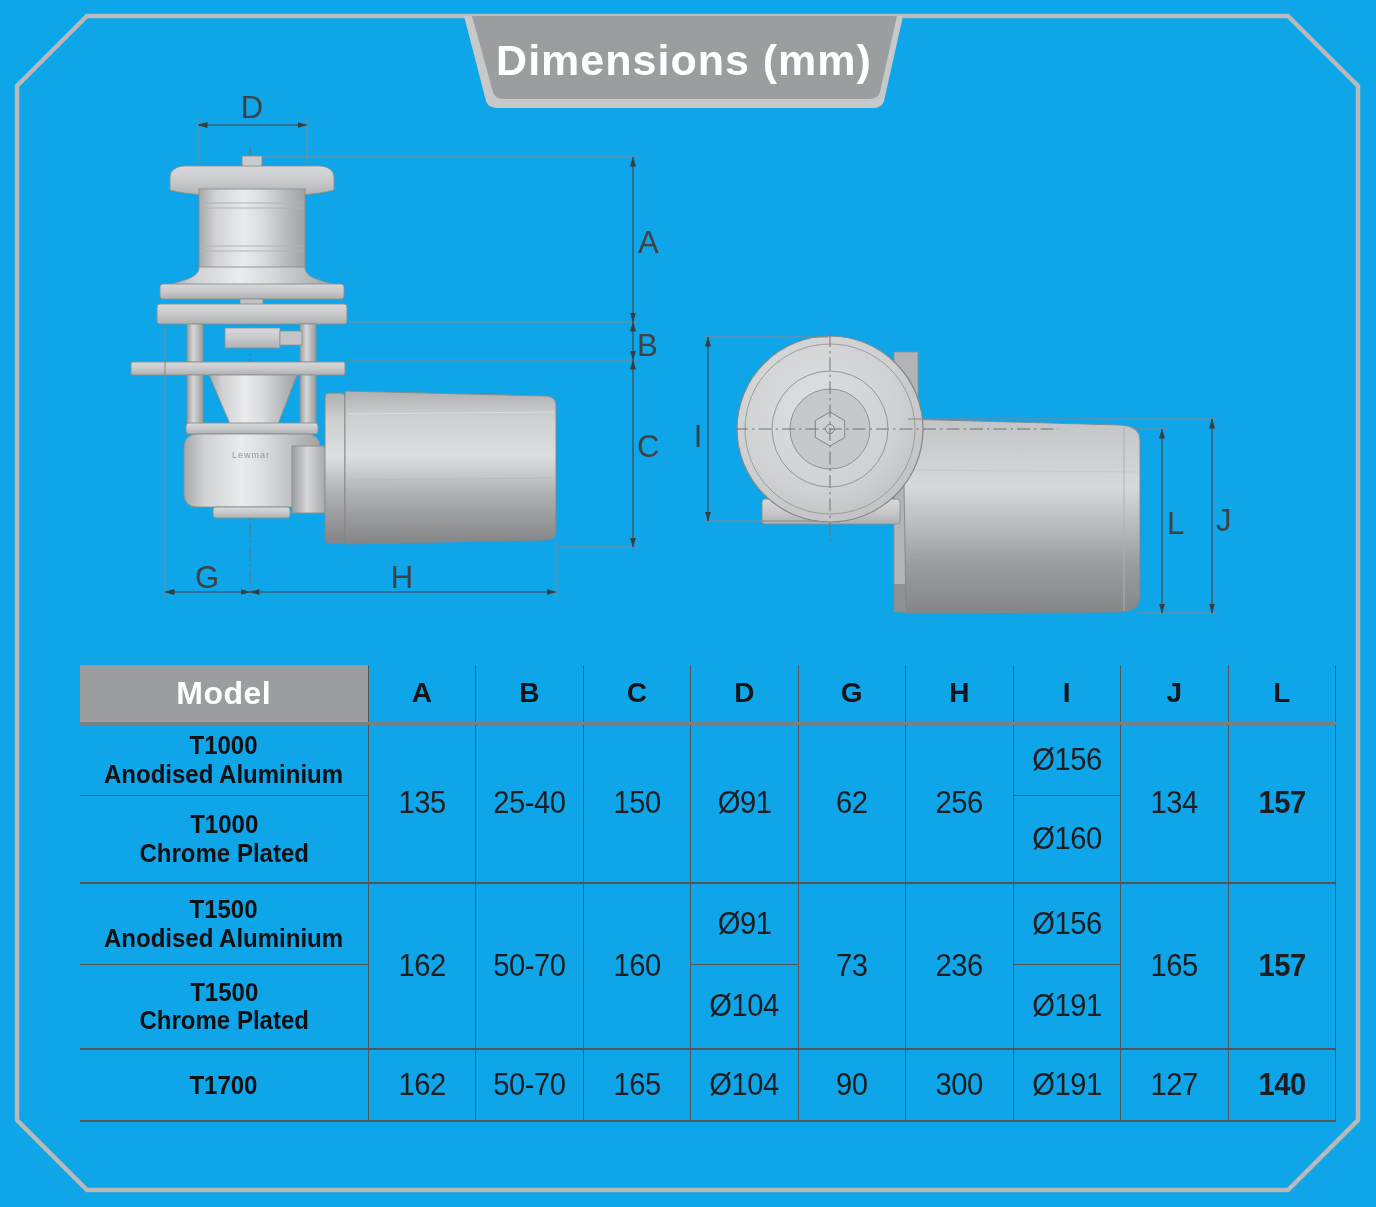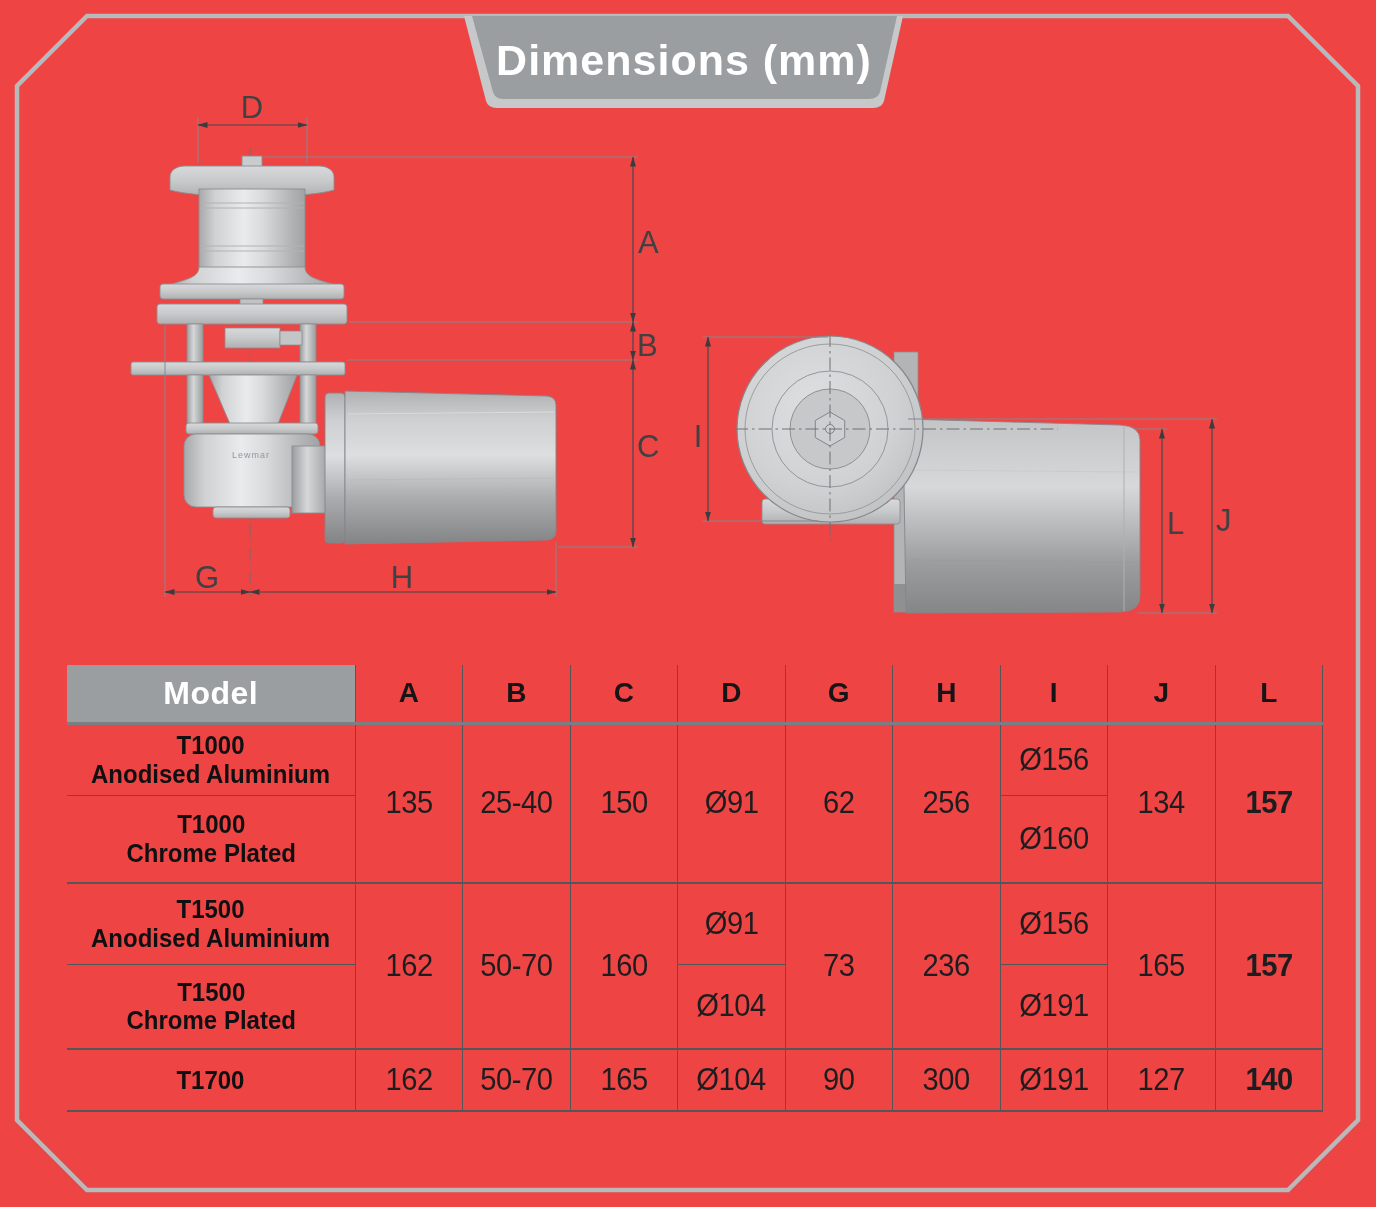--- a/index.html
+++ b/index.html
@@ -1,33 +1,33 @@
 <!DOCTYPE html>
 <html><head>
 <meta charset="utf-8">
 <style>
   html,body { margin:0; padding:0; background:#ffffff; }
   #canvas {
     position:relative; width:1376px; height:1207px;
-    background:#ef4444; overflow:hidden;
+    background:#0ea5e9; overflow:hidden;
     font-family:"Liberation Sans", sans-serif;
   }
   #art { position:absolute; left:0; top:0; }
 
   svg text { font-family:"Liberation Sans", sans-serif; }
   .dim-label { font-size:31px; fill:#3f4143; }
   .banner-title { font-size:43px; font-weight:bold; fill:#ffffff; letter-spacing:1px; }
   .brand-text { font-size:9px; fill:#94969a; letter-spacing:1px; }
 
   .dimline { stroke:#45474a; stroke-width:1.2; fill:none; }
   .extline { stroke:#85878a; stroke-width:1;   fill:none; }
   .cline   { stroke:#6f7174; stroke-width:1;   fill:none; stroke-dasharray:13 4 2.5 4; }
 
   
-  table.dims { position:absolute; left:67px; top:665px; border-collapse:collapse; table-layout:fixed; }
+  table.dims { position:absolute; left:80px; top:665px; border-collapse:collapse; table-layout:fixed; }
   table.dims td { text-align:center; vertical-align:middle; padding:0; }
   .vline { border-left:1.5px solid #54565a; }
   .rline { border-right:1.5px solid #54565a;font-weight:bold; }
   .hcell { border-bottom:3px solid #7c7e81; }
   .model-head { background:#9b9ea1; color:#ffffff; font-weight:bold; font-size:32px; letter-spacing:.5px; }
   .col-h { font-weight:bold; font-size:28px; color:#151517; }
   .gb { border-bottom:2.2px solid #54565a; }  
   .pb { border-bottom:1.5px solid #54565a; }  
   .v  { display:inline-block; font-size:31px; color:#1d1d1f; letter-spacing:-.5px; transform:scaleX(.94); }
   .mn { display:inline-block; font-weight:bold; font-size:25px; line-height:1.14; color:#101012; transform:scaleX(.96); }
@@ -263,21 +263,21 @@
 
     <tr style="height:85px">
       <td class="gb">
         <span class="mn"><span>T1500</span><br>
         <span>Chrome Plated</span></span>
       </td>
       <td class="vline gb"><span class="v">Ø104</span></td>
       <td class="vline gb"><span class="v">Ø191</span></td>
     </tr>
 
-    <tr style="height:62px">
+    <tr style="height:72px">
       <td class="gb"><span class="mn">T1700</span></td>
       <td class="vline gb"><span class="v">162</span></td>
       <td class="vline gb"><span class="v">50-70</span></td>
       <td class="vline gb"><span class="v">165</span></td>
       <td class="vline gb"><span class="v">Ø104</span></td>
       <td class="vline gb"><span class="v">90</span></td>
       <td class="vline gb"><span class="v">300</span></td>
       <td class="vline gb"><span class="v">Ø191</span></td>
       <td class="vline gb"><span class="v">127</span></td>
       <td class="vline rline gb"><span class="v">140</span></td>

